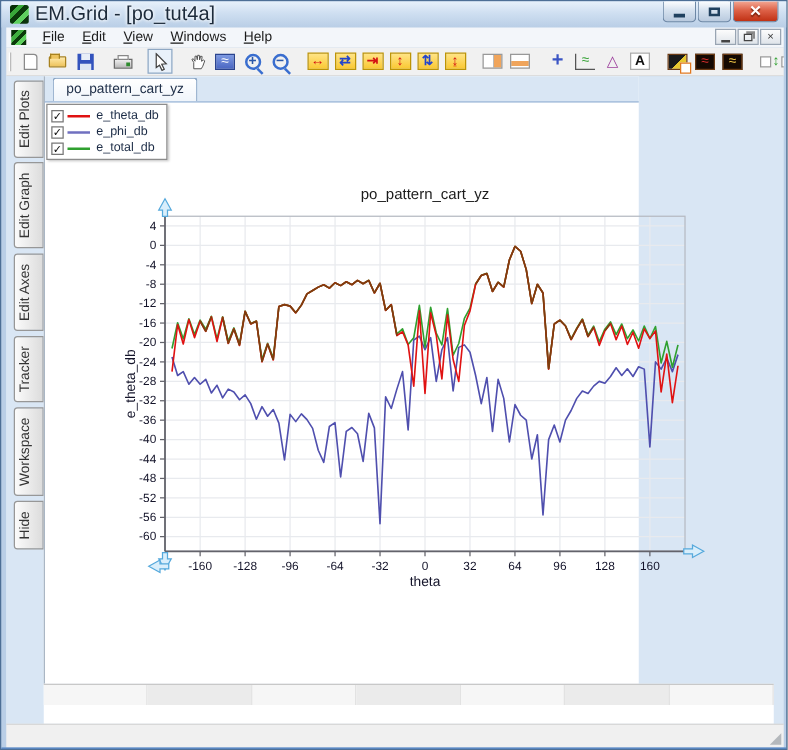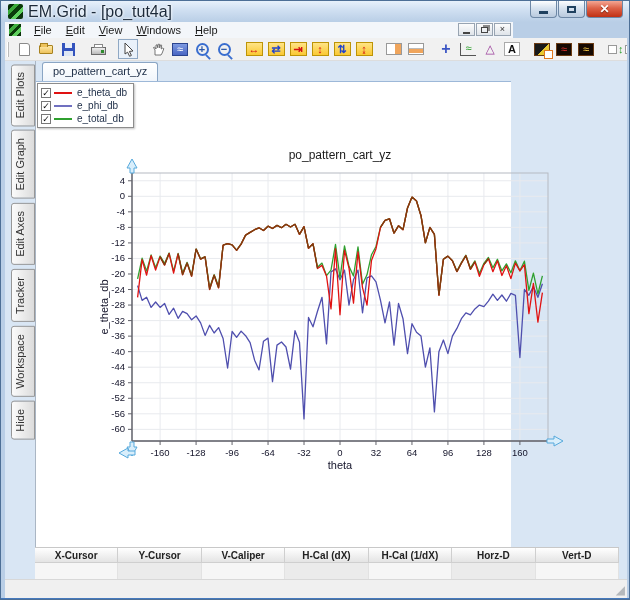--- a/index.html
+++ b/index.html
@@ -16,21 +16,21 @@
   .apptitle{font-size:16px;color:#1c2a3a;text-shadow:0 0 3px #fff,0 0 3px #fff;}
   .wbtns{position:absolute;right:8px;top:0;display:flex;}
   .wbtn{width:27px;height:17px;border:1px solid #6d87a5;border-top:none;
     background:linear-gradient(#fdfeff,#d6e2ef 45%,#b9cade);border-radius:0 0 4px 4px;
     display:flex;align-items:center;justify-content:center;margin-left:1px;}
   .wbtn.close{width:37px;background:linear-gradient(#f4a793,#dd6248 45%,#c03013);}
   .glyph-min{width:9px;height:3px;background:#20415f;margin-top:6px;}
   .glyph-max{width:9px;height:7px;border:2px solid #20415f;background:transparent;}
   .glyph-close{color:#fff;font-size:12px;font-weight:bold;line-height:1;text-shadow:0 1px 1px #7c1f09;}
   
-  .menubar{position:absolute;left:4px;top:21px;width:508px;height:16px;background:#f3f6fa;
+  .menubar{position:absolute;left:4px;top:21px;width:622px;height:16px;background:#f3f6fa;
     display:flex;align-items:center;font-size:11px;color:#1a1a1a;}
   .mdiicon{width:12px;height:12px;margin:0 6px 0 4px;
     background:linear-gradient(135deg,#062e06 0 25%,#3fae3f 25% 45%,#0a3a0a 45% 62%,#5ecf5e 62% 80%,#0c330c 80%);}
   .menu-item{padding:1px 7px;cursor:default;}
   .menu-item u{text-decoration:underline;}
   .mdibtns{position:absolute;right:2px;top:1px;display:flex;}
   .mdibtn{width:17px;height:13px;border:1px solid #98a4b2;margin-left:1px;
     background:linear-gradient(#fcfcfc,#dfe4ea);display:flex;align-items:center;justify-content:center;
     font-size:9px;color:#333;line-height:1;}
   .g-min2{width:7px;height:2px;background:#444;margin-top:6px;}
@@ -371,29 +371,20 @@
           <polyline points="101.6,196.8 106.1,176.2 110.6,189.1 115.1,173.0 119.6,185.7 124.1,174.1 128.6,181.4 133.1,171.0 137.6,189.2 142.1,171.4 146.6,190.9 151.1,180.3 155.6,193.1 160.1,166.8 164.6,176.8 169.1,174.7 173.6,205.6 178.1,192.6 182.6,204.4 187.1,163.2 191.6,161.7 196.1,162.8 200.6,168.2 205.1,162.0 209.6,153.1 214.1,150.4 218.6,147.7 223.0,145.8 227.5,148.5 232.0,144.2 236.5,146.5 241.0,143.4 245.5,145.7 250.0,142.3 254.5,145.0 259.0,142.2 263.5,152.3 268.0,144.6 272.5,166.1 277.0,161.6 281.5,185.3 286.0,181.1 290.5,193.6 295.0,188.2 299.5,162.3 304.0,195.8 308.5,163.8 313.0,184.4 317.5,194.0 322.0,164.9 326.5,202.2 331.0,192.8 335.5,172.7 340.0,164.5 344.5,145.2 349.0,138.3 353.5,136.7 358.0,151.2 362.5,143.7 367.0,147.6 371.5,126.0 376.0,115.1 380.5,119.0 385.0,133.7 389.4,160.9 393.9,145.4 398.4,152.4 402.9,212.8 407.4,177.1 411.9,174.1 416.4,178.6 420.9,189.1 425.4,180.5 429.9,173.2 434.4,186.2 438.9,178.9 443.4,191.5 447.9,181.3 452.4,175.5 456.9,185.7 461.4,177.2 465.9,188.9 470.4,181.9 474.9,190.8 479.4,178.8 483.9,188.8 488.4,179.2 492.9,208.4 497.4,191.1 501.9,211.8 506.4,193.9" fill="none" stroke="#2fa02f" stroke-width="1.3" stroke-linejoin="round"></polyline>
           <polyline points="101.6,215.3 106.1,177.6 110.6,193.2 115.1,173.7 119.6,188.1 124.1,174.9 128.6,183.1 133.1,171.4 137.6,191.2 142.1,171.8 146.6,192.8 151.1,181.1 155.6,194.3 160.1,167.1 164.6,177.2 169.1,174.9 173.6,207.5 178.1,193.2 182.6,206.0 187.1,163.2 191.6,161.7 196.1,162.9 200.6,168.3 205.1,162.1 209.6,153.1 214.1,150.4 218.6,147.7 223.0,145.8 227.5,148.5 232.0,144.2 236.5,146.5 241.0,143.4 245.5,145.8 250.0,142.3 254.5,145.0 259.0,142.3 263.5,152.4 268.0,144.6 272.5,166.4 277.0,161.7 281.5,186.5 286.0,183.4 290.5,193.9 295.0,226.9 299.5,166.7 304.0,232.8 308.5,168.3 313.0,186.2 317.5,221.1 322.0,169.8 326.5,205.6 331.0,223.1 335.5,178.4 340.0,166.7 344.5,145.4 349.0,138.4 353.5,136.8 358.0,151.2 362.5,143.8 367.0,147.7 371.5,126.0 376.0,115.1 380.5,119.0 385.0,133.7 389.4,160.9 393.9,145.4 398.4,152.4 402.9,213.3 407.4,177.2 411.9,174.1 416.4,178.8 420.9,189.7 425.4,181.1 429.9,173.7 434.4,187.3 438.9,179.9 443.4,194.3 447.9,182.7 452.4,176.8 456.9,189.7 461.4,178.8 465.9,193.5 470.4,183.8 474.9,196.6 479.4,181.1 483.9,188.9 488.4,182.7 492.9,231.6 497.4,201.3 501.9,240.1 506.4,210.6" fill="none" stroke="#e01212" stroke-width="1.3" stroke-linejoin="round"></polyline>
           <path d="M124.1 174.9L128.6 183.1M128.6 183.1L133.1 171.4M142.1 171.8L146.6 192.8M146.6 192.8L151.1 181.1M151.1 181.1L155.6 194.3M155.6 194.3L160.1 167.1M160.1 167.1L164.6 177.2M164.6 177.2L169.1 174.9M169.1 174.9L173.6 207.5M173.6 207.5L178.1 193.2M178.1 193.2L182.6 206.0M182.6 206.0L187.1 163.2M187.1 163.2L191.6 161.7M191.6 161.7L196.1 162.9M196.1 162.9L200.6 168.3M200.6 168.3L205.1 162.1M205.1 162.1L209.6 153.1M209.6 153.1L214.1 150.4M214.1 150.4L218.6 147.7M218.6 147.7L223.0 145.8M223.0 145.8L227.5 148.5M227.5 148.5L232.0 144.2M232.0 144.2L236.5 146.5M236.5 146.5L241.0 143.4M241.0 143.4L245.5 145.8M245.5 145.8L250.0 142.3M250.0 142.3L254.5 145.0M254.5 145.0L259.0 142.3M259.0 142.3L263.5 152.4M263.5 152.4L268.0 144.6M268.0 144.6L272.5 166.4M272.5 166.4L277.0 161.7M277.0 161.7L281.5 186.5M344.5 145.4L349.0 138.4M349.0 138.4L353.5 136.8M353.5 136.8L358.0 151.2M358.0 151.2L362.5 143.8M362.5 143.8L367.0 147.7M367.0 147.7L371.5 126.0M371.5 126.0L376.0 115.1M376.0 115.1L380.5 119.0M380.5 119.0L385.0 133.7M385.0 133.7L389.4 160.9M389.4 160.9L393.9 145.4M393.9 145.4L398.4 152.4M398.4 152.4L402.9 213.3M402.9 213.3L407.4 177.2M407.4 177.2L411.9 174.1M411.9 174.1L416.4 178.8M416.4 178.8L420.9 189.7M420.9 189.7L425.4 181.1M425.4 181.1L429.9 173.7M429.9 173.7L434.4 187.3M434.4 187.3L438.9 179.9M447.9 182.7L452.4 176.8" fill="none" stroke="#7d3e0e" stroke-width="1.3" stroke-linejoin="round"></path>
           <path d="M96 77l5 9h-3v5h-4v-5h-3z" fill="#d9eefb" stroke="#56a9dc" stroke-width="1"></path>
           <path d="M96 374l5 -9h-3v-5h-4v5h-3z" fill="#d9eefb" stroke="#56a9dc" stroke-width="1"></path>
           <path d="M83 371l9 -5v3h7v4h-7v3z" fill="#d9eefb" stroke="#56a9dc" stroke-width="1"></path>
           <path d="M527 359l-9 -5v3h-7v4h7v3z" fill="#d9eefb" stroke="#56a9dc" stroke-width="1"></path>
         </svg>
     </div>
     <div class="tracker">
-      <div class="trow" id="tracker-head">
-          <div class="th" style="width: 14.2857%;">X-Cursor</div>
-          <div class="th" style="width: 14.2857%;">Y-Cursor</div>
-          <div class="th" style="width: 14.2857%;">V-Caliper</div>
-          <div class="th" style="width: 14.2857%;">H-Cal (dX)</div>
-          <div class="th" style="width: 14.2857%;">H-Cal (1/dX)</div>
-          <div class="th" style="width: 14.2857%;">Horz-D</div>
-          <div class="th" style="width: 14.2857%;">Vert-D</div>
-        </div>
       <div class="trow" id="tracker-vals">
           <div class="td" style="width: 14.2857%;"></div>
           <div class="td" style="width: 14.2857%;"></div>
           <div class="td" style="width: 14.2857%;"></div>
           <div class="td" style="width: 14.2857%;"></div>
           <div class="td" style="width: 14.2857%;"></div>
           <div class="td" style="width: 14.2857%;"></div>
           <div class="td" style="width: 14.2857%;"></div>
         </div>
     </div>

